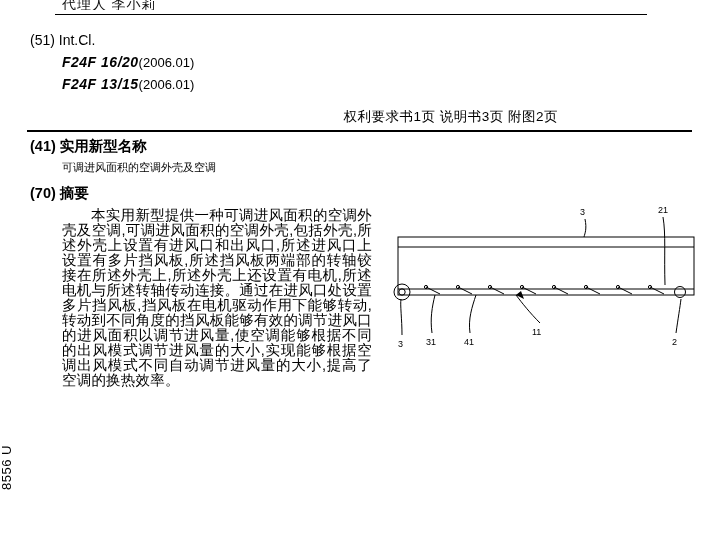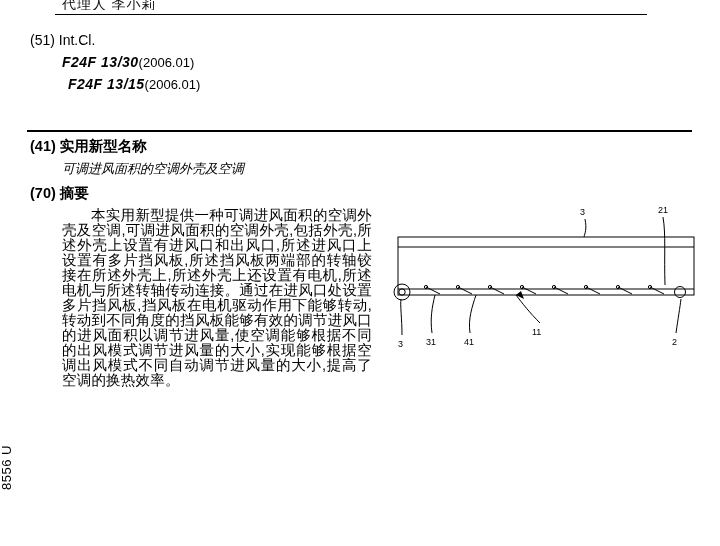--- a/index.html
+++ b/index.html
@@ -60,21 +60,20 @@
     font-family: "Liberation Sans", sans-serif;
     white-space: nowrap;
   }
   .intcl-line2 {
     position: absolute;
     left: 62px;
     top: 76px;
     font-size: 14px;
     font-family: "Liberation Sans", sans-serif;
     white-space: nowrap;
-    margin-left: 6px;
   }
   .ital {
     font-style: italic;
     font-weight: bold;
     letter-spacing: 0.5px;
   }
   .small-paren {
     font-size: 13px;
     text-align: right;
   }
@@ -105,24 +104,23 @@
     top: 137px;
     font-size: 14.5px;
     font-weight: bold;
     font-family: "Liberation Sans", sans-serif;
     white-space: nowrap;
   }
   .title54 {
     position: absolute;
     left: 62px;
     top: 160px;
-    font-size: 13px;
-    font-family: "Liberation Sans", sans-serif;
-    white-space: nowrap;
-    font-style: italic;
+    font-size: 11px;
+    font-family: "Liberation Sans", sans-serif;
+    white-space: nowrap;
   }
 
   
   .sec57 {
     position: absolute;
     left: 30px;
     top: 184px;
     font-size: 14.5px;
     font-weight: bold;
     font-family: "Liberation Sans", sans-serif;
@@ -171,27 +169,28 @@
 
   <div class="top-cropped">代理人 李小莉</div>
   <div class="top-rule"></div>
 
   <div class="intcl-head">
     <span>(51)</span>
     <span>Int.Cl.</span>
   </div>
 
   <div class="intcl-line1">
-    <span class="ital">F24F  13/30</span><span class="small-paren">(2006.01)</span>
+    <span class="ital">F24F  16/20</span><span class="small-paren">(2006.01)</span>
   </div>
 
   <div class="intcl-line2">
     <span class="ital">F24F  13/15</span><span class="small-paren">(2006.01)</span>
   </div>
 
+  <div class="pagecounts">权利要求书1页    说明书3页    附图2页</div>
   <div class="hr-main"></div>
 
   <div class="sec54">
     <span>(41)</span>
     <span>实用新型名称</span>
   </div>
   <div class="title54">可调进风面积的空调外壳及空调</div>
 
   <div class="sec57">
     <span>(70)</span>

